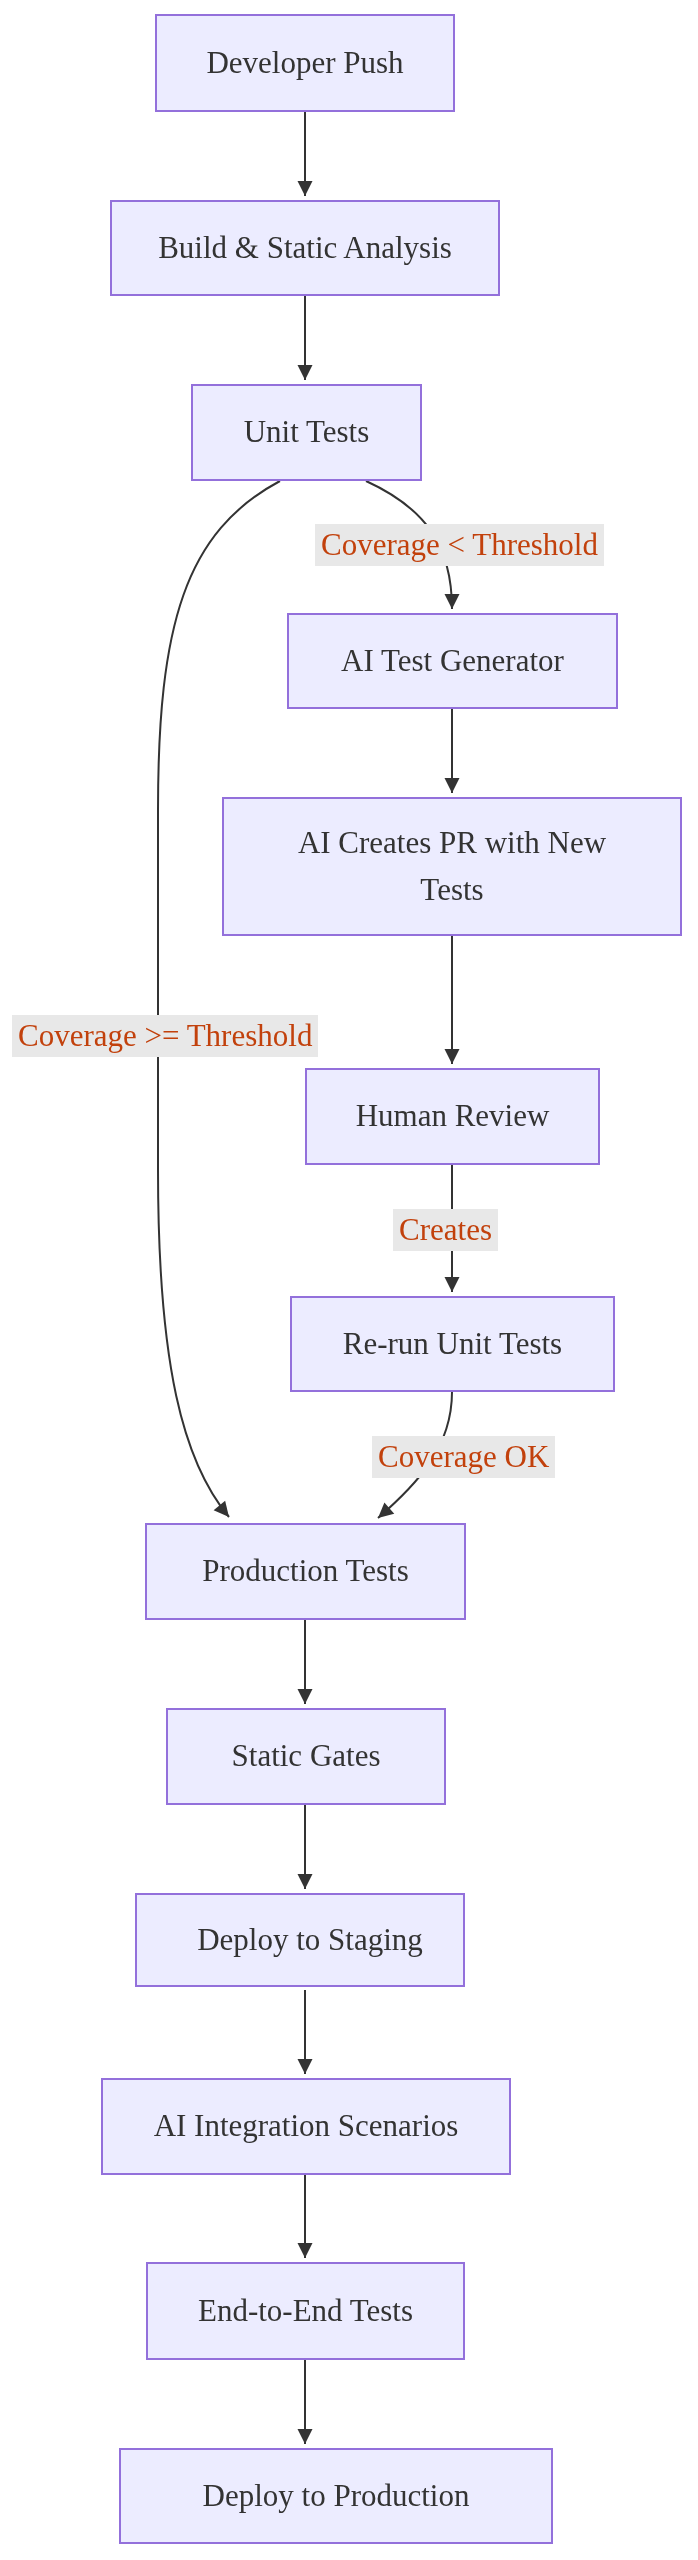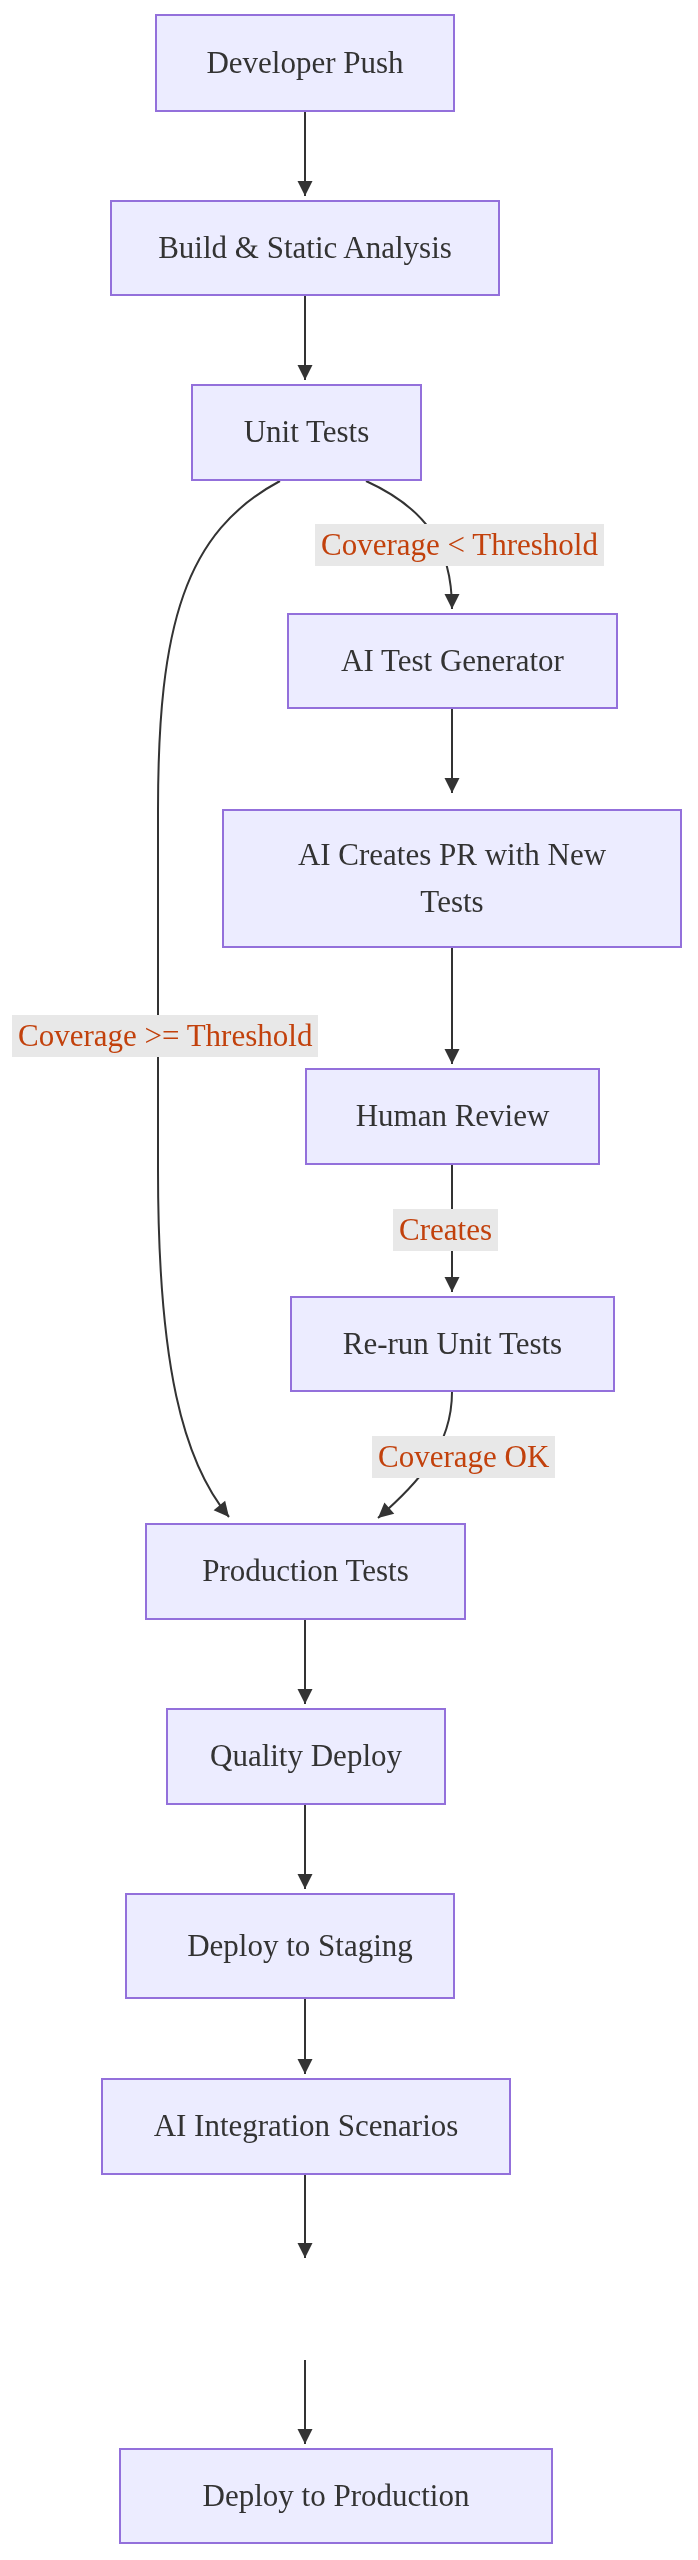--- a/index.html
+++ b/index.html
@@ -81,48 +81,51 @@
   </div>
 
   <div class="node" style="left:191px; top:384px; width:231px; height:97px;">
     <span>Unit Tests</span>
   </div>
 
   <div class="node" style="left:287px; top:613px; width:331px; height:96px;">
     <span>AI Test Generator</span>
   </div>
 
-  <div class="node node-wrap" style="left:222px; top:797px; width:460px; height:139px;margin-top:12px;">
+  <div class="node node-wrap" style="left:222px; top:797px; width:460px; height:139px;">
     <span>AI Creates PR with New Tests</span>
   </div>
 
   <div class="node" style="left:305px; top:1068px; width:295px; height:97px;">
     <span>Human Review</span>
   </div>
 
   <div class="node" style="left:290px; top:1296px; width:325px; height:96px;">
     <span>Re-run Unit Tests</span>
   </div>
 
   <div class="node" style="left:145px; top:1523px; width:321px; height:97px;">
     <span>Production Tests</span>
   </div>
 
   <div class="node" style="left:166px; top:1708px; width:280px; height:97px;">
-    <span>Quality Deploy</span>
+    <span>Static Gates</span>
   </div>
 
-  <div class="node" style="left:125px; top:1893px; width:330px; height:106px;padding-left:20px;">
+  <div class="node" style="left:135px; top:1893px; width:330px; height:94px;padding-left:20px;">
     <span>Deploy to Staging</span>
   </div>
 
   <div class="node" style="left:101px; top:2078px; width:410px; height:97px;">
     <span>AI Integration Scenarios</span>
   </div>
 
+  <div class="node" style="left:146px; top:2262px; width:319px; height:98px;">
+    <span>End-to-End Tests</span>
+  </div>
 
   <div class="node" style="left:119px; top:2448px; width:434px; height:96px;">
     <span>Deploy to Production</span>
   </div>
 
   <div class="edge-label" style="left:315px; top:524px;">Coverage &lt; Threshold</div>
 
   <div class="edge-label" style="left:12px; top:979px;margin-top:36px;">Coverage &gt;= Threshold</div>
 
   <div class="edge-label" style="left:393px; top:1209px;">Creates</div>

